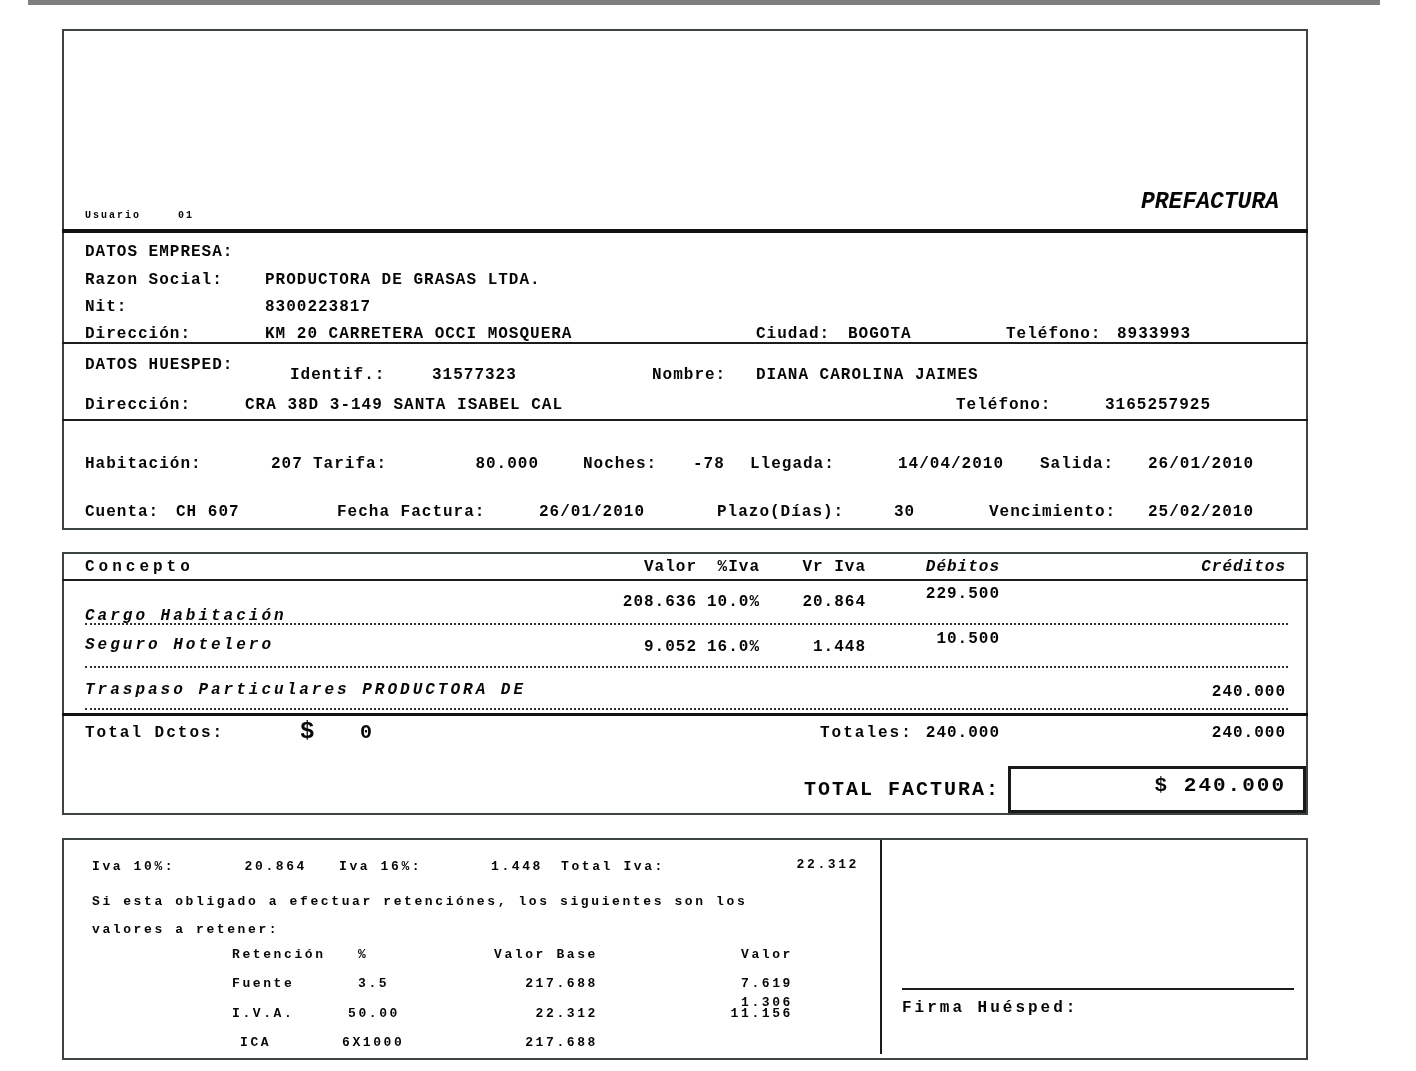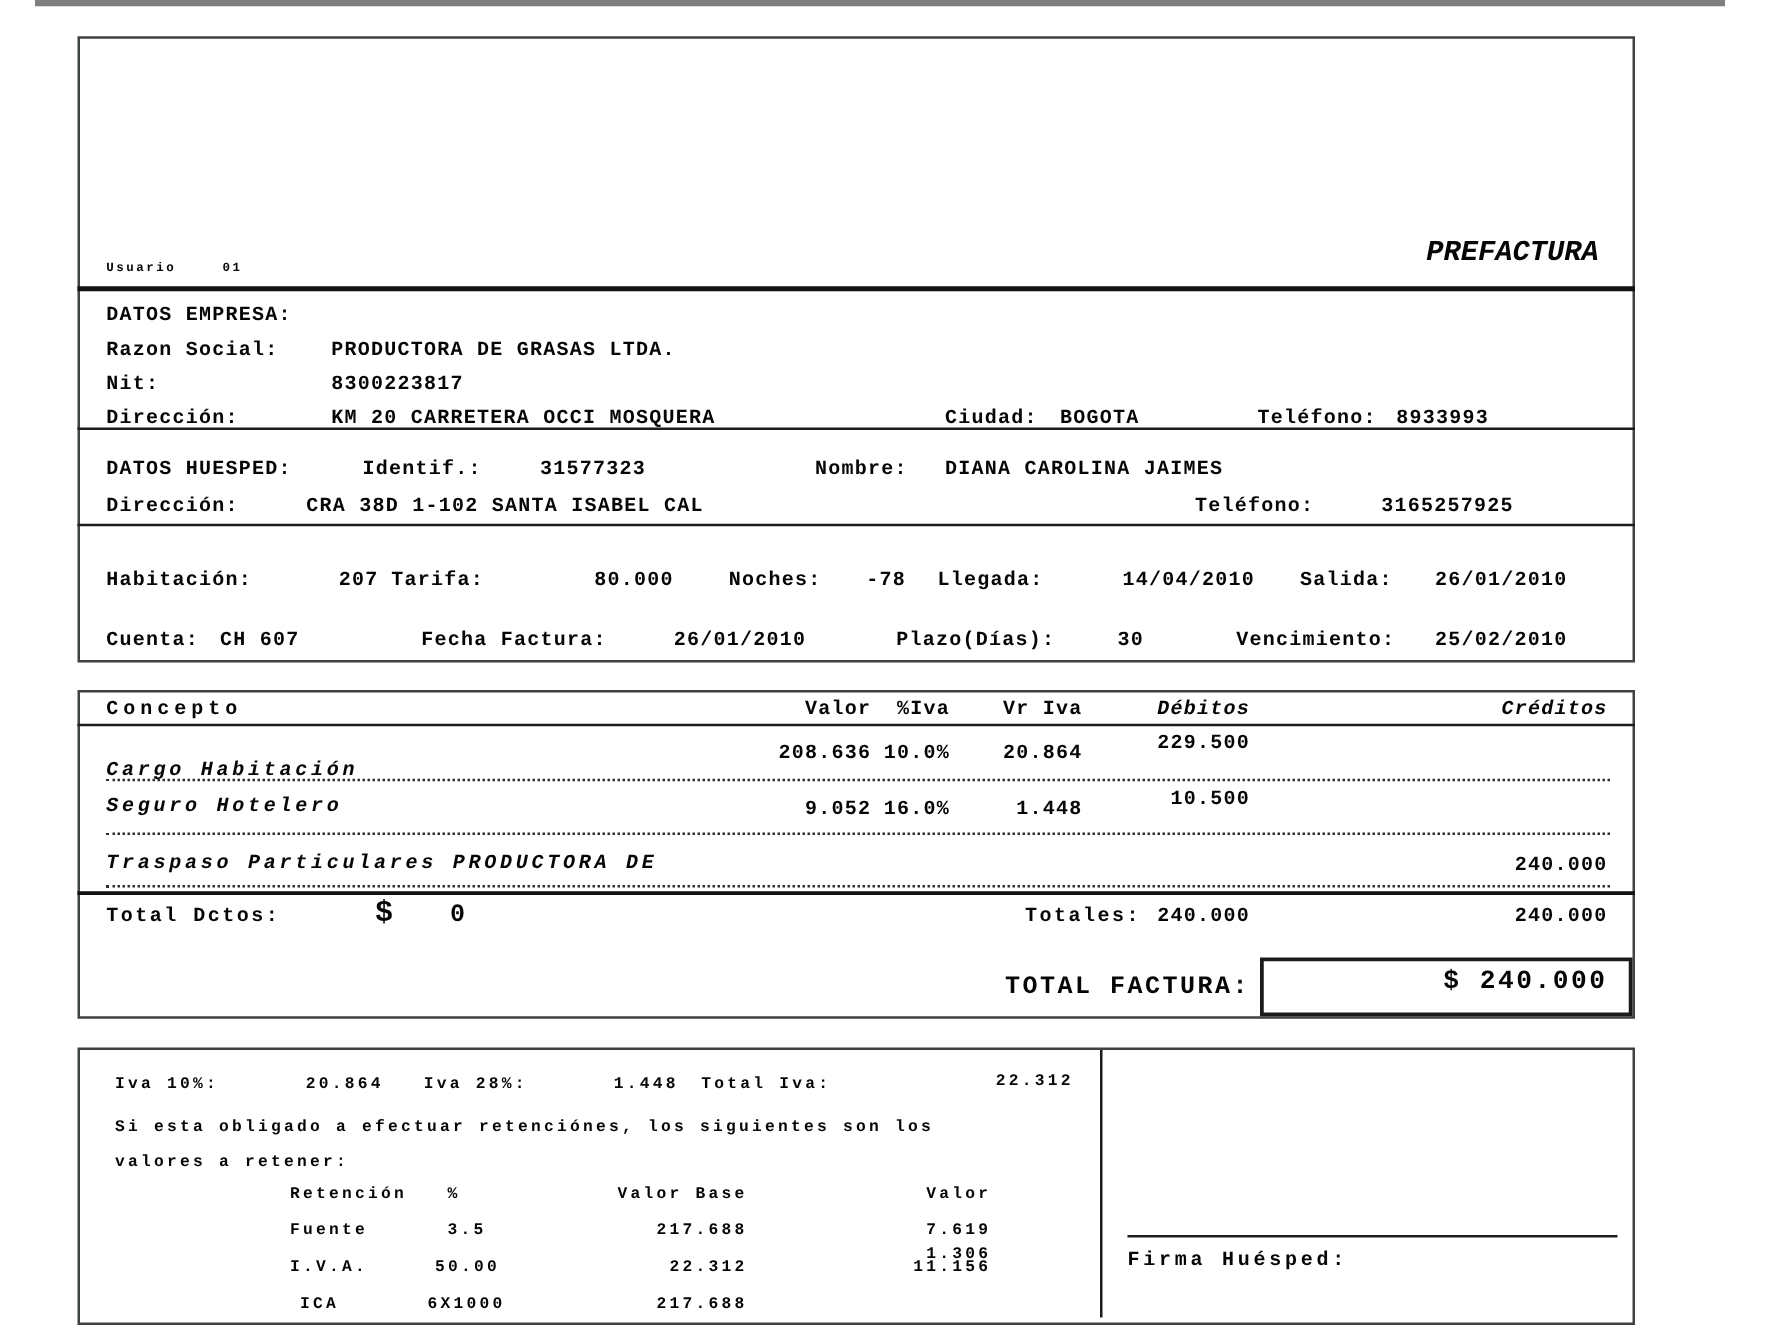--- a/index.html
+++ b/index.html
@@ -48,27 +48,27 @@
   <span class="a" style="left:265px;top:271px;">PRODUCTORA DE GRASAS LTDA.</span>
   <span class="a" style="left:85px;top:298px;">Nit:</span>
   <span class="a" style="left:265px;top:298px;">8300223817</span>
   <span class="a" style="left:85px;top:325px;">Dirección:</span>
   <span class="a" style="left:265px;top:325px;">KM 20 CARRETERA OCCI MOSQUERA</span>
   <span class="a" style="left:756px;top:325px;">Ciudad:</span>
   <span class="a" style="left:848px;top:325px;">BOGOTA</span>
   <span class="a" style="left:1006px;top:325px;">Teléfono:</span>
   <span class="a" style="left:1117px;top:325px;">8933993</span>
 
-  <span class="a" style="left:85px;top:366px;">DATOS HUESPED:</span>
+  <span class="a" style="left:85px;top:356px;">DATOS HUESPED:</span>
   <span class="a" style="left:290px;top:366px;">Identif.:</span>
   <span class="a" style="left:432px;top:366px;">31577323</span>
   <span class="a" style="left:652px;top:366px;">Nombre:</span>
   <span class="a" style="left:756px;top:366px;">DIANA CAROLINA JAIMES</span>
   <span class="a" style="left:85px;top:396px;">Dirección:</span>
-  <span class="a" style="left:245px;top:396px;">CRA 38D 1-102 SANTA ISABEL CAL</span>
+  <span class="a" style="left:245px;top:396px;">CRA 38D 3-149 SANTA ISABEL CAL</span>
   <span class="a" style="left:956px;top:396px;">Teléfono:</span>
   <span class="a" style="left:1105px;top:396px;">3165257925</span>
 
   <span class="a" style="left:85px;top:455px;">Habitación:</span>
   <span class="a" style="left:271px;top:455px;">207</span>
   <span class="a" style="left:313px;top:455px;">Tarifa:</span>
   <span class="a r" style="left:369px;top:455px;width:170px;">80.000</span>
   <span class="a" style="left:583px;top:455px;">Noches:</span>
   <span class="a" style="left:693px;top:455px;">-78</span>
   <span class="a" style="left:750px;top:455px;">Llegada:</span>
@@ -121,21 +121,21 @@
 
   <span class="a r tfl" style="left:760px;top:778px;width:240px;">TOTAL FACTURA:</span>
   <div class="bx" style="left:1008px;top:766px;width:292px;height:41px;border-width:3px;border-color:#1a1a1a;"></div>
   <span class="a r big" style="left:1030px;top:774px;width:256px;">$ 240.000</span>
 
   <div class="bx" style="left:62px;top:838px;width:1242px;height:218px;"></div>
   <div class="ln" style="left:880px;top:840px;width:2px;height:214px;"></div>
 
   <span class="a sm" style="left:92px;top:860px;">Iva 10%:</span>
   <span class="a sm r" style="left:187px;top:860px;width:120px;">20.864</span>
-  <span class="a sm" style="left:339px;top:860px;">Iva 28%:</span>
+  <span class="a sm" style="left:339px;top:860px;">Iva 16%:</span>
   <span class="a sm r" style="left:423px;top:860px;width:120px;">1.448</span>
   <span class="a sm" style="left:561px;top:860px;">Total Iva:</span>
   <span class="a sm r" style="left:739px;top:858px;width:120px;">22.312</span>
   <span class="a sm" style="left:92px;top:895px;">Si esta obligado a efectuar retenciónes, los siguientes son los</span>
   <span class="a sm" style="left:92px;top:923px;">valores a retener:</span>
 
   <span class="a sm" style="left:232px;top:948px;">Retención</span>
   <span class="a sm" style="left:358px;top:948px;">%</span>
   <span class="a sm" style="left:494px;top:948px;">Valor Base</span>
   <span class="a sm" style="left:741px;top:948px;">Valor</span>

